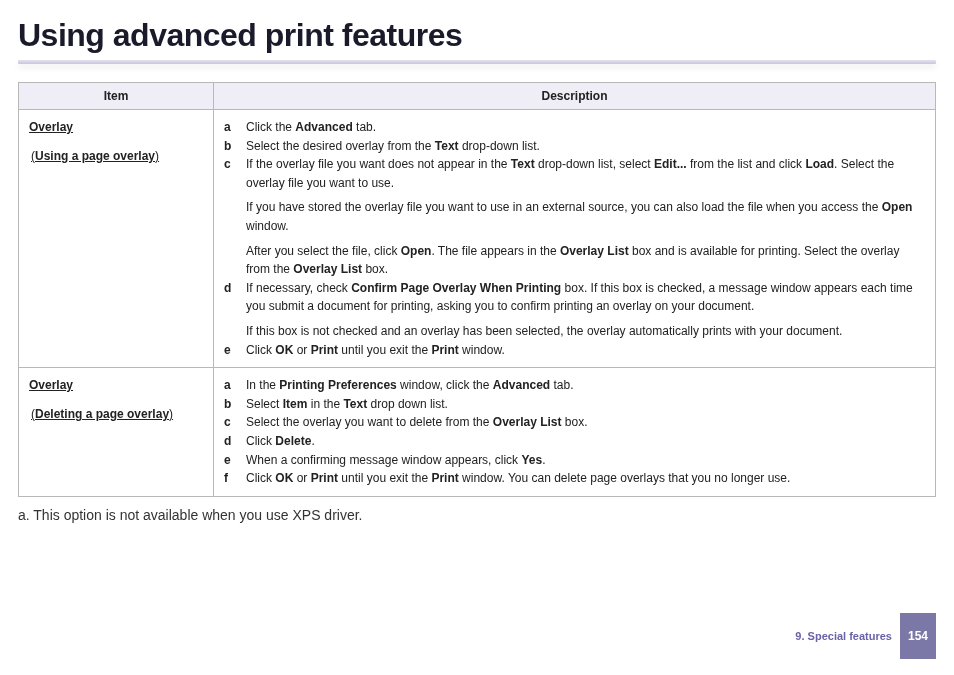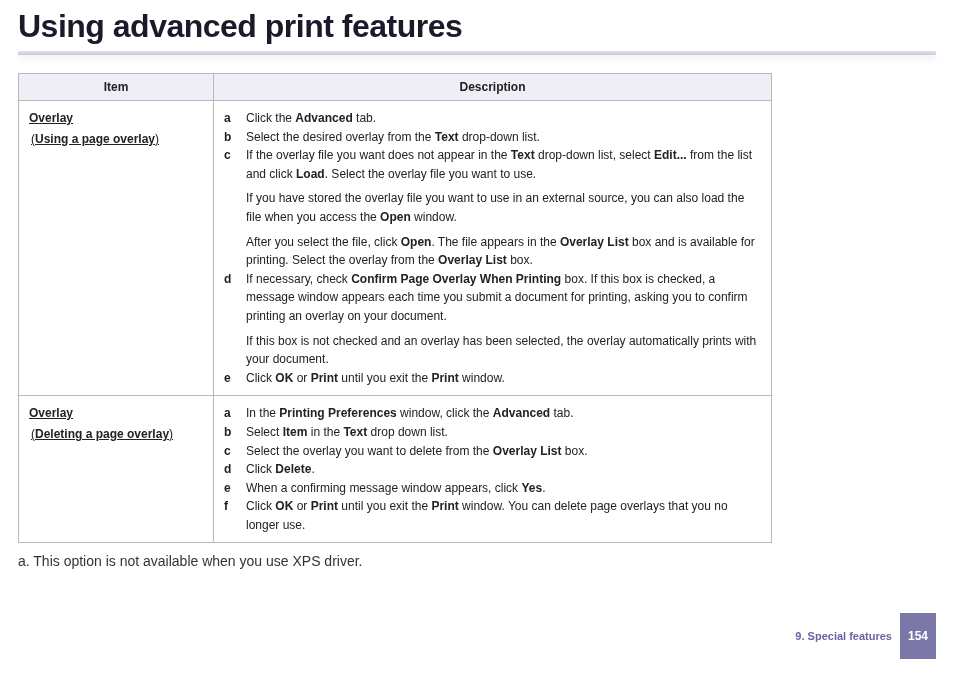--- a/index.html
+++ b/index.html
@@ -9,32 +9,32 @@
     background: #ffffff;
     width: 954px;
     height: 675px;
     position: relative;
     color: #222;
   }
   .page-title {
     font-size: 32px;
     font-weight: 800;
     color: #1a1a2a;
-    padding: 8px 18px 6px 18px;
+    padding: 17px 18px 6px 18px;
     letter-spacing: -0.5px;
   }
   .title-underline {
     height: 4px;
     margin: 0 18px 18px 18px;
     background: linear-gradient(180deg,#e4e2ef 0%, #c8c6db 100%);
     box-shadow: 0 4px 6px rgba(0,0,0,0.08);
     border-radius:1px;
   }
   table.main {
-    width: 754px;
+    width: 918px;
     margin: 0 18px;
     border-collapse: collapse;
     font-size: 12px;
   }
   table.main th {
     background: #efeef6;
     border: 1px solid #b8b8b8;
     font-weight: 700;
     padding: 6px 8px;
     text-align: center;
@@ -47,21 +47,21 @@
     line-height: 1.55;
   }
   table.main td.item-cell {
     font-weight: 700;
     padding: 8px 10px;
     text-decoration: underline;
   }
   .sub-item {
     font-weight: 400;
     display:block;
-    margin-top:2px;
+    margin-top:10px;
     margin-left:2px;
   }
   .sub-item .bold { font-weight:700; }
   .steps {
     display: table;
     width: 100%;
   }
   .step-row { display: table-row; }
   .step-letter {
     display: table-cell;

